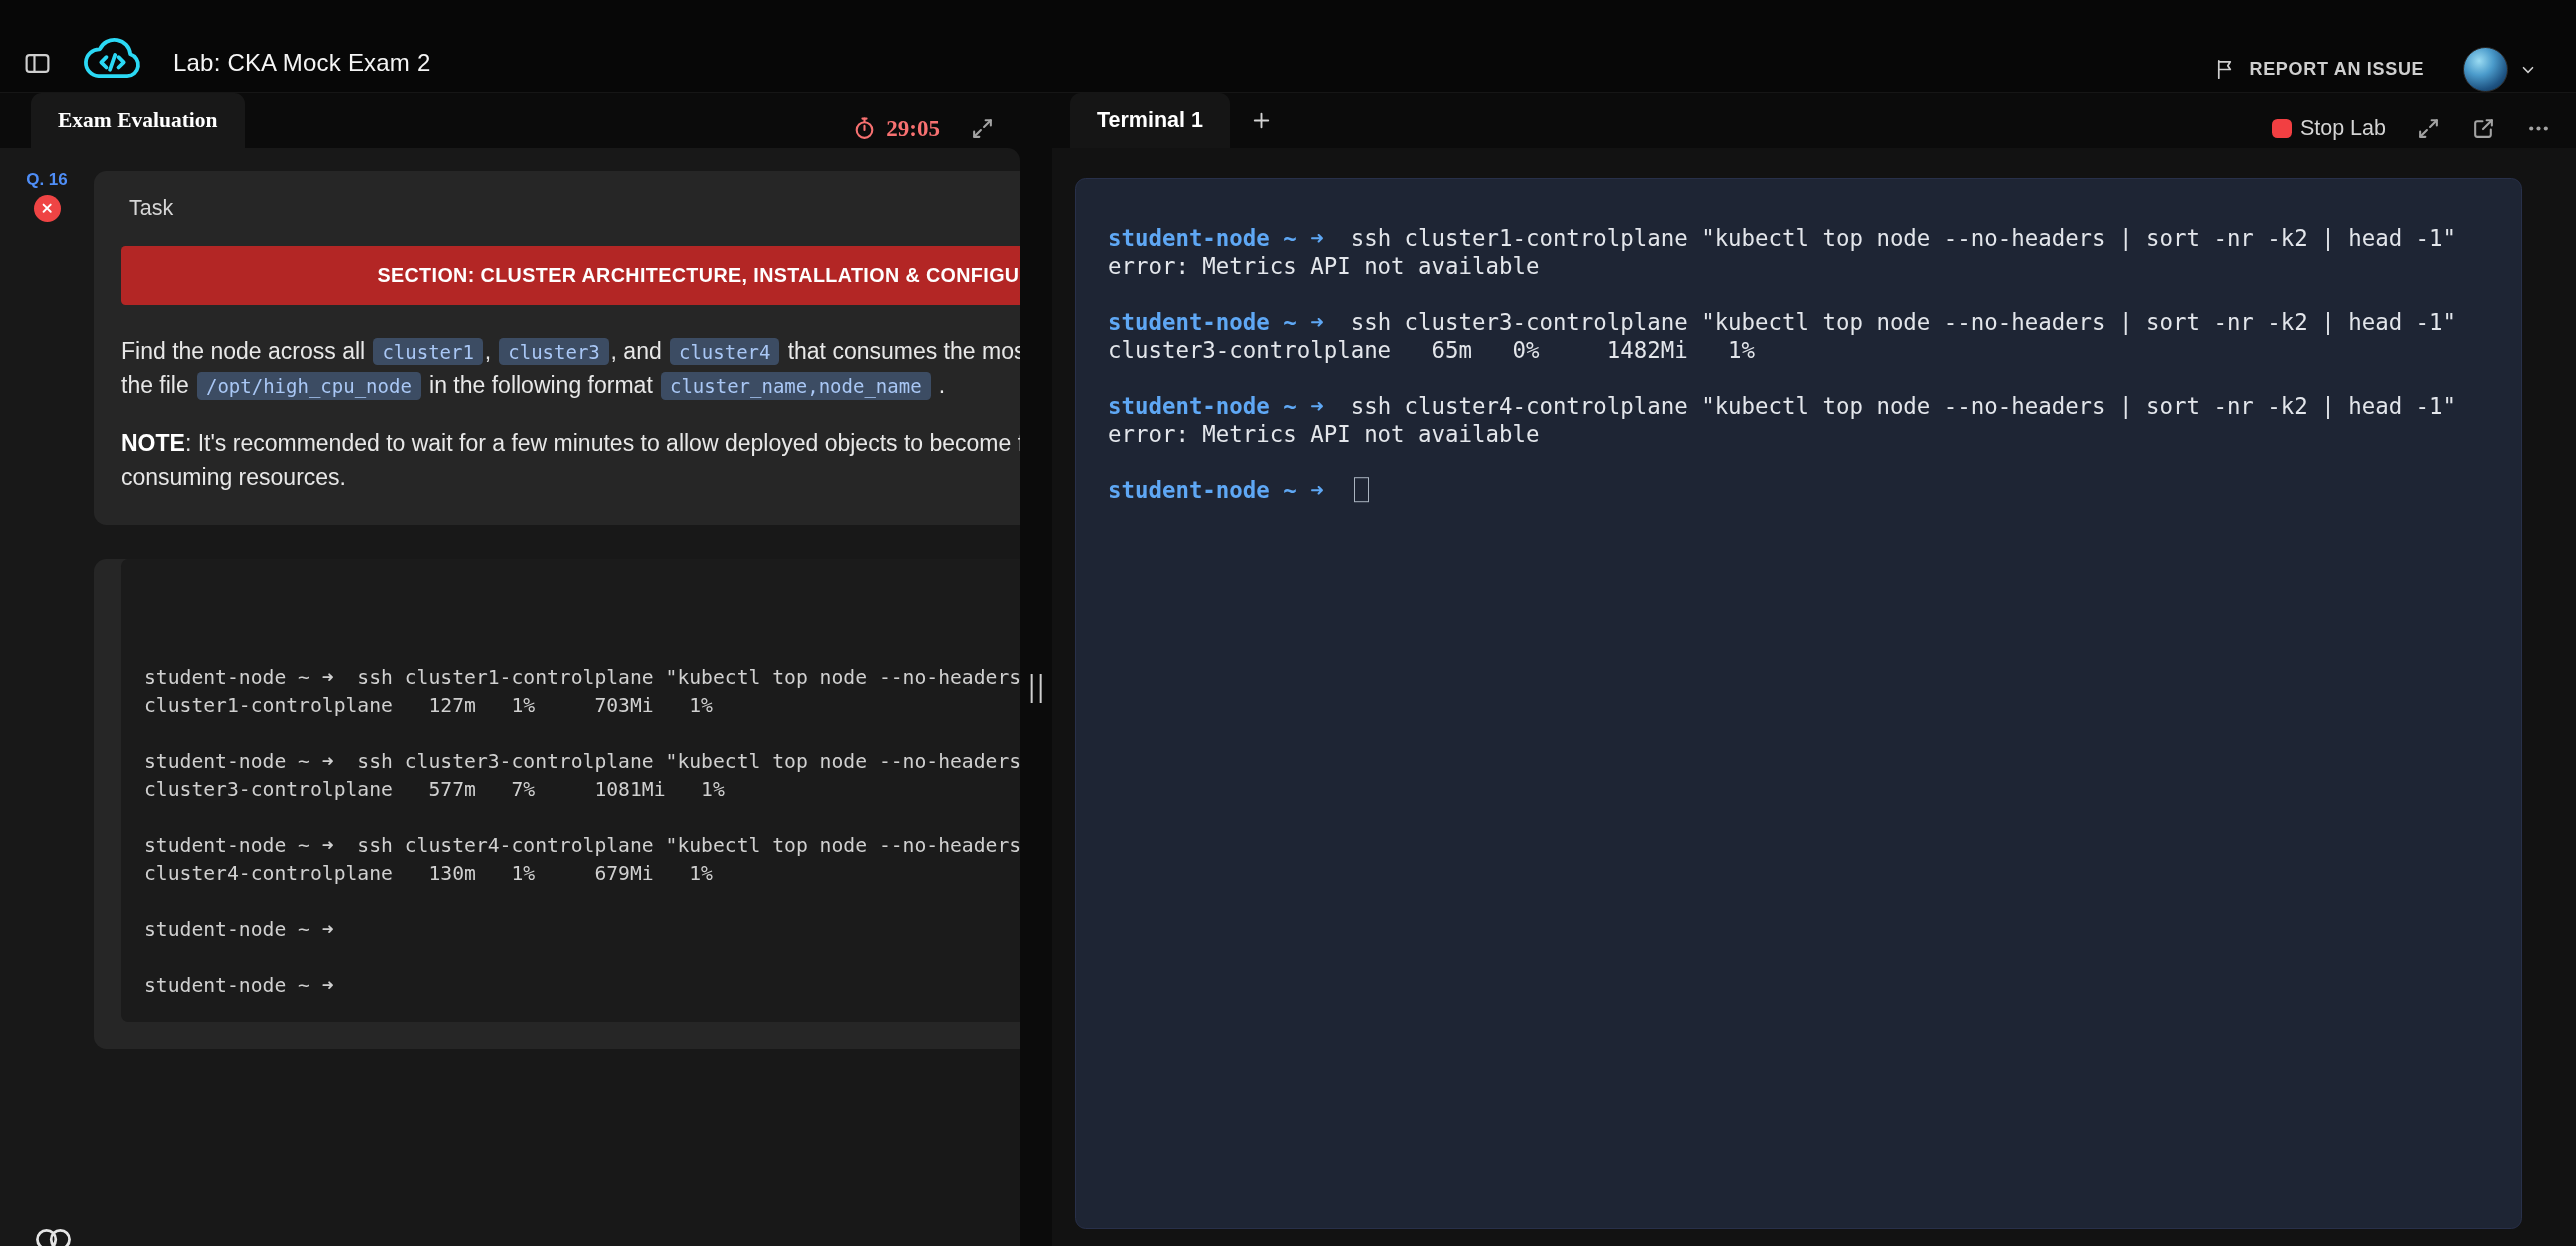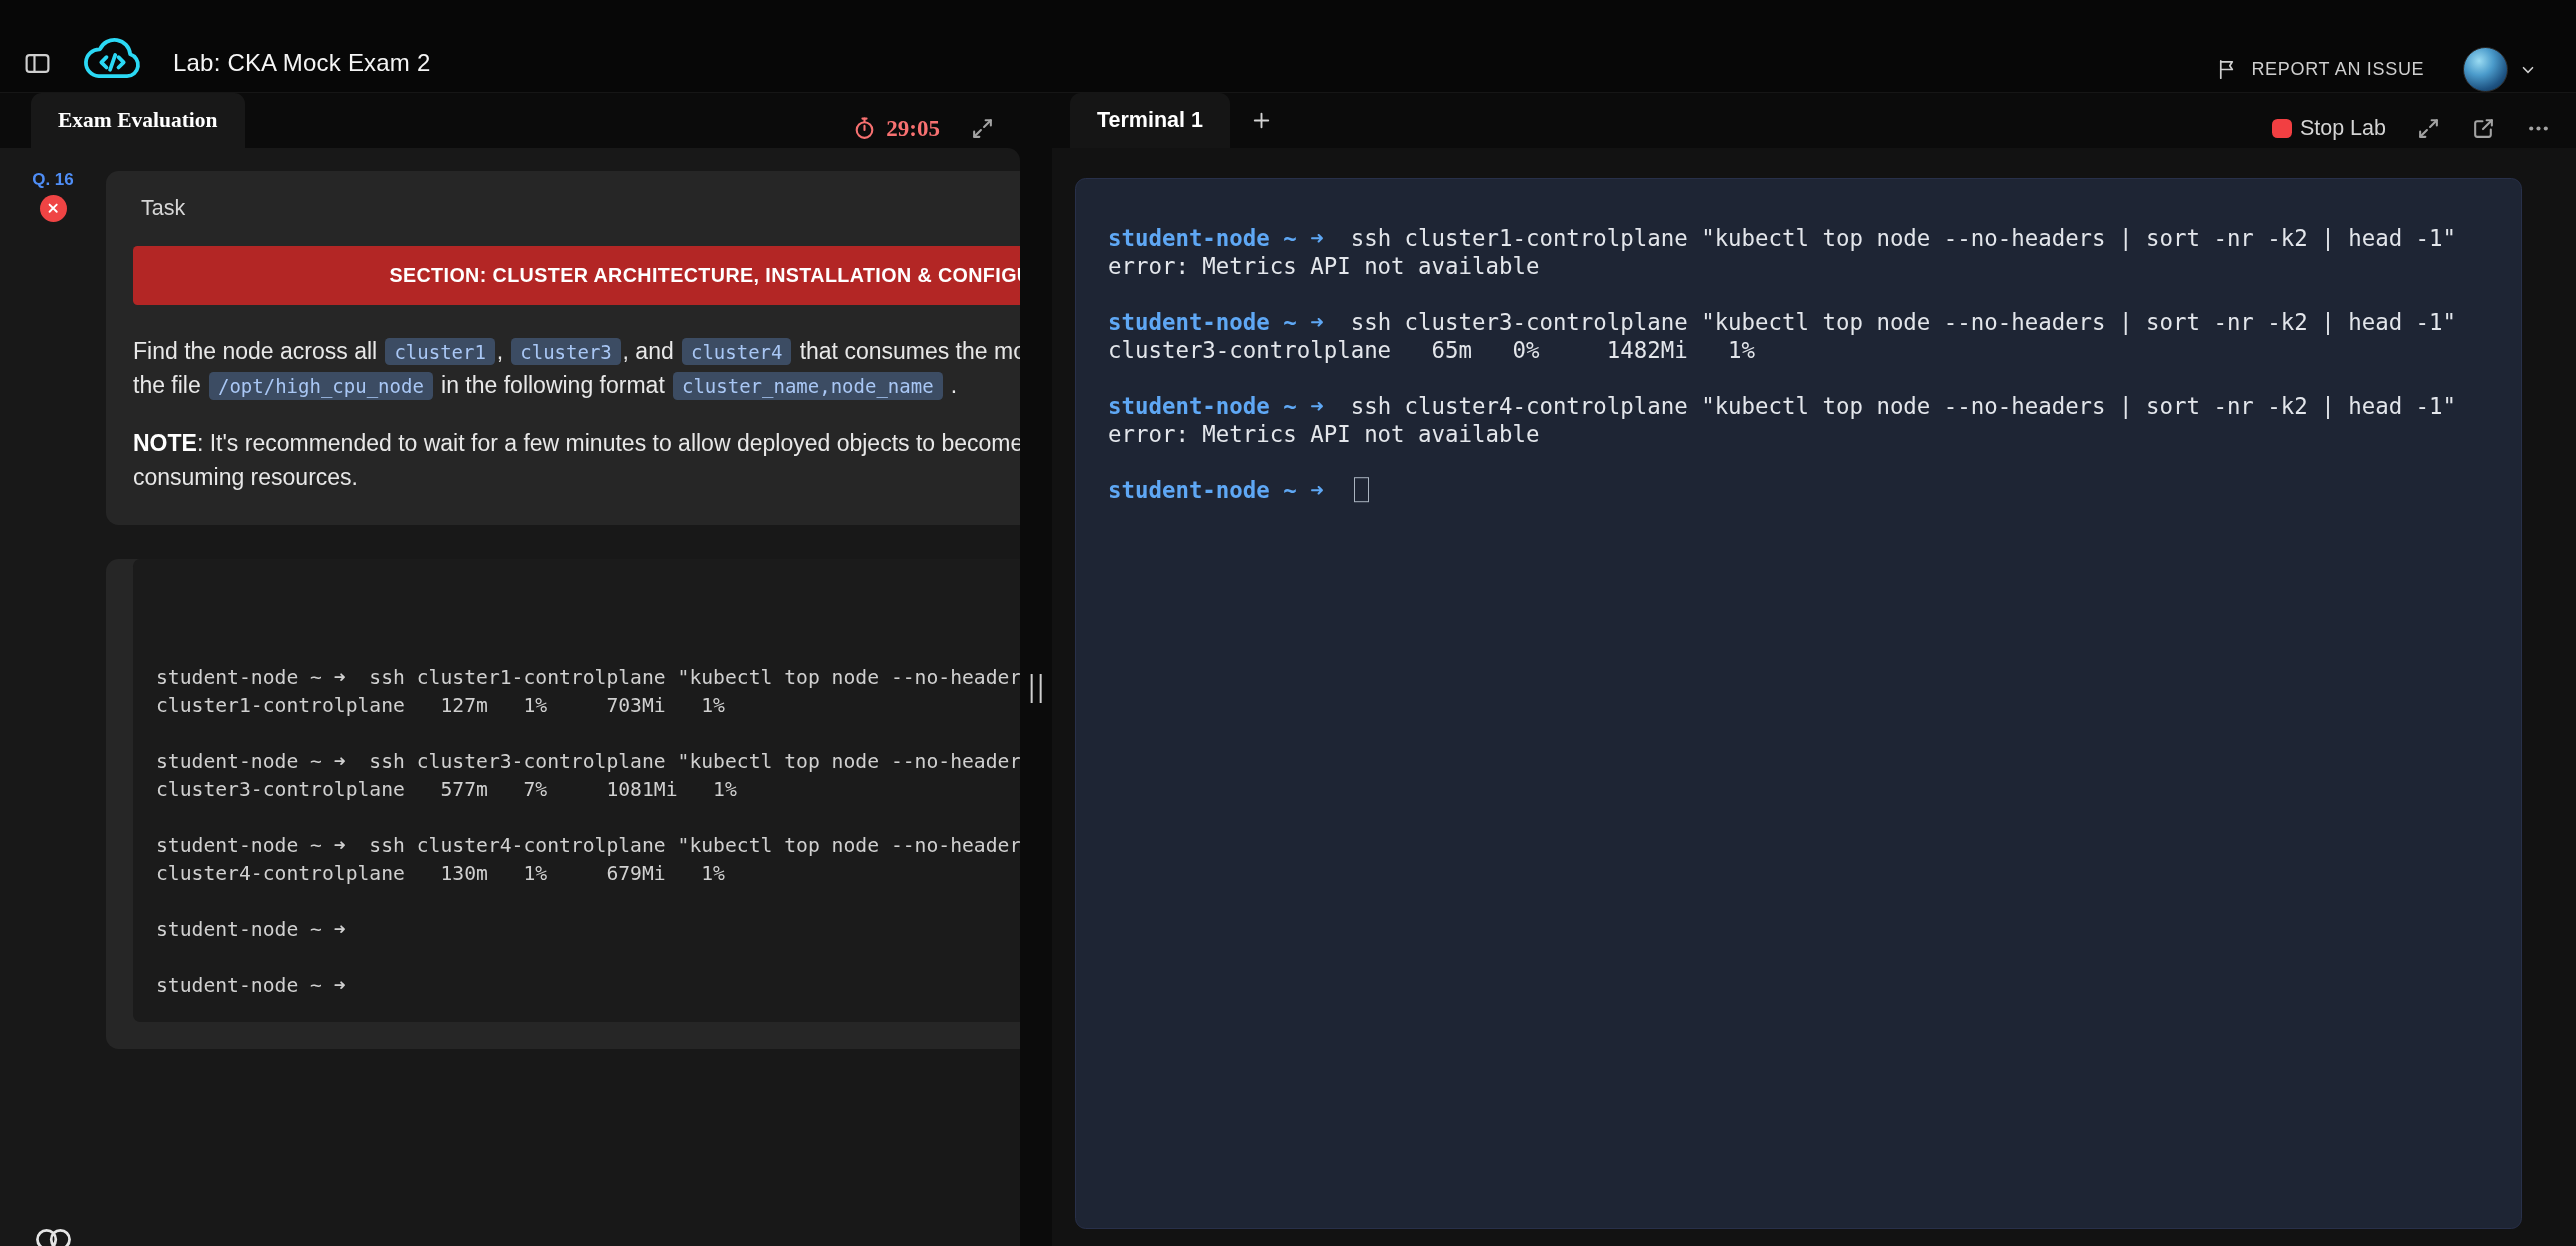--- a/index.html
+++ b/index.html
@@ -7,21 +7,21 @@
     font-family:"Liberation Sans", sans-serif; color:#e5e5e5; }
   button { background:none; border:none; color:inherit; font:inherit; cursor:pointer; padding:0; }
 
   
   .topbar { height:93px; background:#070707; display:flex; align-items:flex-end;
     justify-content:space-between; padding:0 39px 0 23px; border-bottom:0.9px solid #161616; }
   .topbar-left { display:flex; align-items:center; gap:23px; }
   .topbar-title { font-size:24px; font-weight:500; color:#f5f5f5; letter-spacing:0.2px; }
   .topbar-right { display:flex; align-items:center; gap:39px; }
   .report-issue { display:flex; align-items:center; gap:12.5px; color:#cfcfcf;
-    font-size:18px; font-weight:400; letter-spacing:0.7px; }
+    font-size:18px; font-weight:700; letter-spacing:0.7px; }
   .avatar-group { display:flex; align-items:center; gap:10.7px; }
   .avatar { width:45px; height:45px; border-radius:50%;
     background: radial-gradient(circle at 35% 30%, #9adbf2 0%, #4b9bcb 35%, #1e5382 70%, #0d2942 100%);
     border:0.9px solid #2c2c2c; }
 
   
   .main { display:flex; height:1154px; }
   .left-region { width:1020px; display:flex; flex-direction:column; position:relative; }
   .divider { width:32px; background:#0b0b0b; position:relative; cursor:col-resize; }
   .divider-handle { position:absolute; top:581px; left:50%; transform:translateX(-50%);
@@ -41,21 +41,21 @@
   .timer { display:flex; align-items:center; gap:9px; color:#f87171;
     font-size:23px; font-weight:600; }
   .plus-btn { display:flex; align-items:center; padding:0 19.7px; color:#d4d4d4; }
   .stop-lab { display:flex; align-items:center; gap:8px; color:#d4d4d4; font-size:21.5px; }
   .stop-square { width:19.7px; height:19.7px; border-radius:5.4px; background:#f23f42; }
   .icon-btn { display:flex; align-items:center; justify-content:center; color:#a3a3a3; }
 
   
   .left-content { flex:1; background:#181818; border-top-right-radius:12.5px;
     display:flex; overflow:hidden; }
-  .q-rail { width:106px; padding-top:21.5px; display:flex; flex-direction:column;
+  .q-rail { width:94px; padding-top:21.5px; display:flex; flex-direction:column;
     align-items:center; gap:5px; flex-shrink:0; }
   .q-label { color:#4f8ef7; font-size:17px; font-weight:600; }
   .q-badge { width:27px; height:27px; border-radius:50%; background:#ef4444; color:#fff;
     display:flex; align-items:center; justify-content:center; font-size:15px; font-weight:700; }
   .cards { flex:1; margin:23px 18px 0 0; }
   .card { background:#262626; border-radius:12.5px; margin-bottom:34px; overflow:hidden; }
   .card-header { display:flex; align-items:center; justify-content:space-between;
     padding:25px 35px 18px; font-size:21.5px; color:#d6d6d6; }
   .banner { margin:7.2px 27px 0; background:#b32625; color:#ffffff; font-weight:700;
     font-size:19.7px; letter-spacing:0.4px; text-align:center; padding:18px 12.5px;

